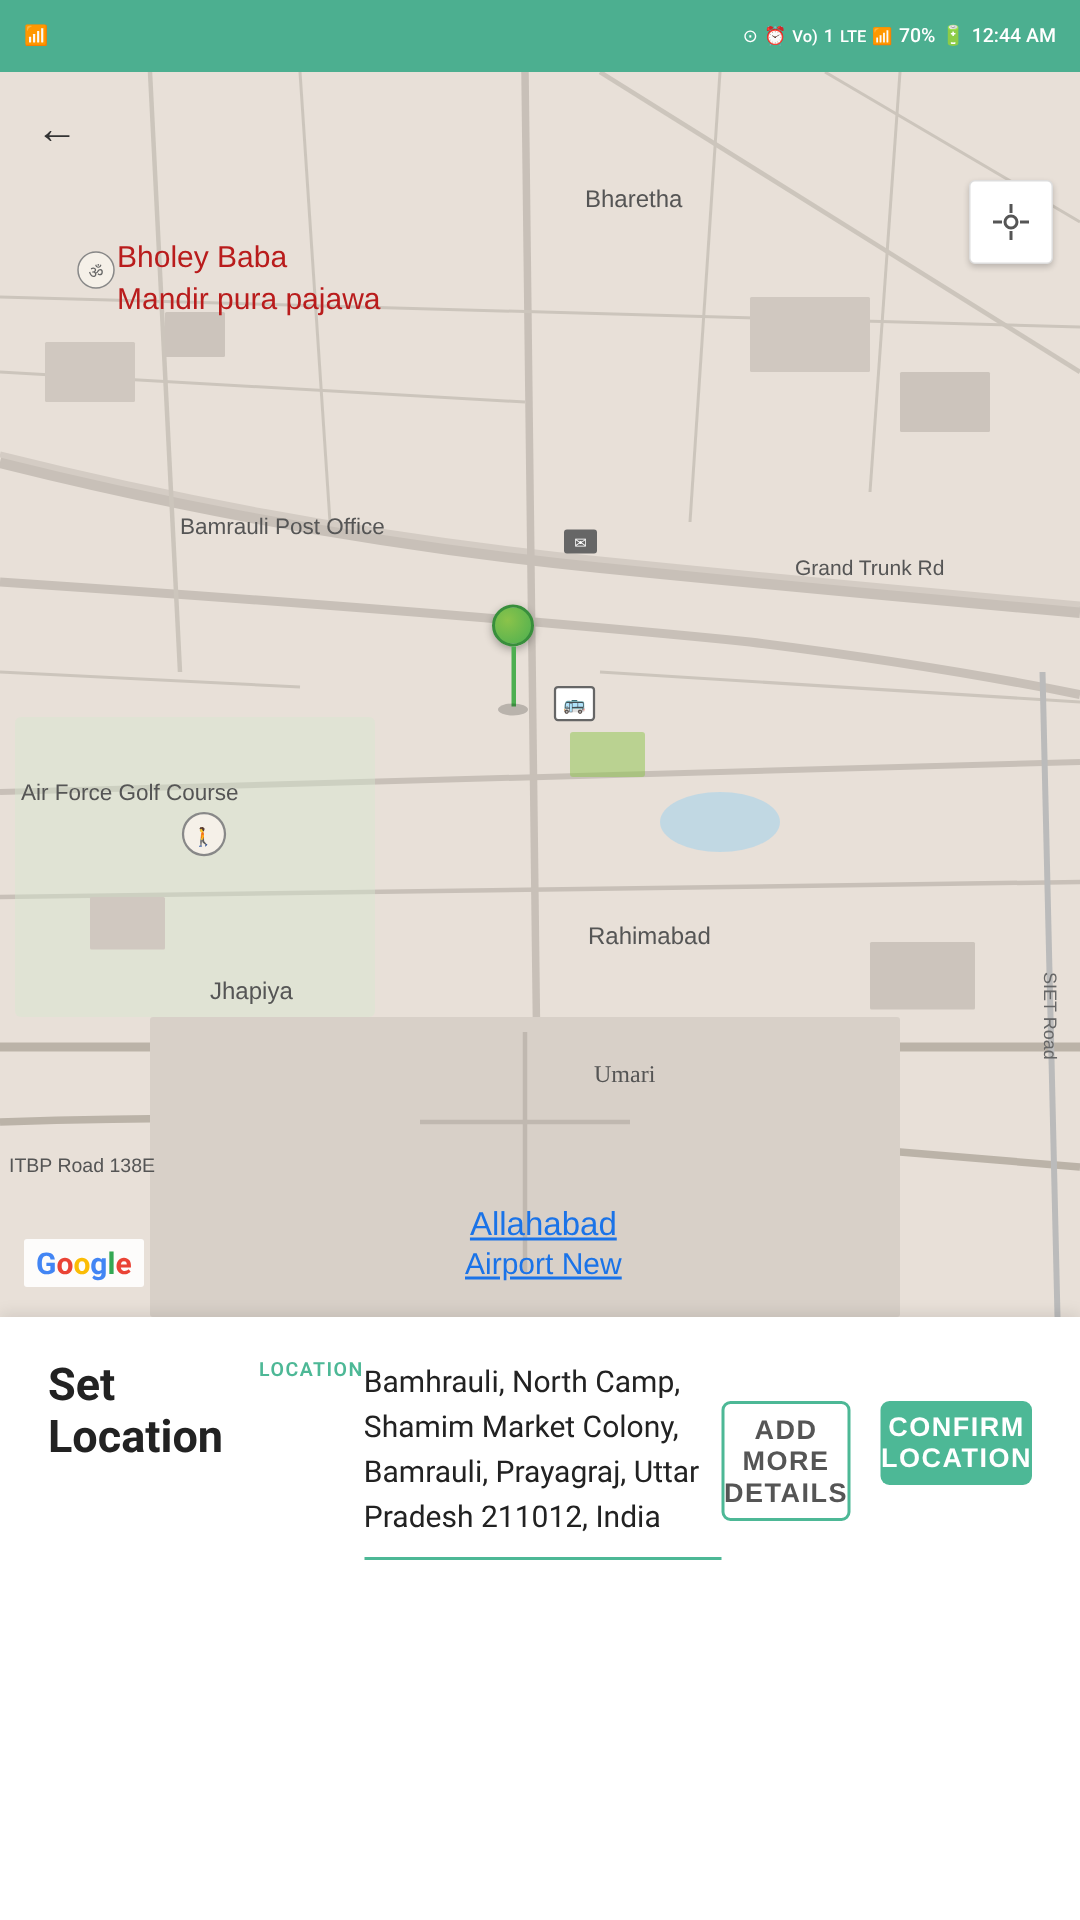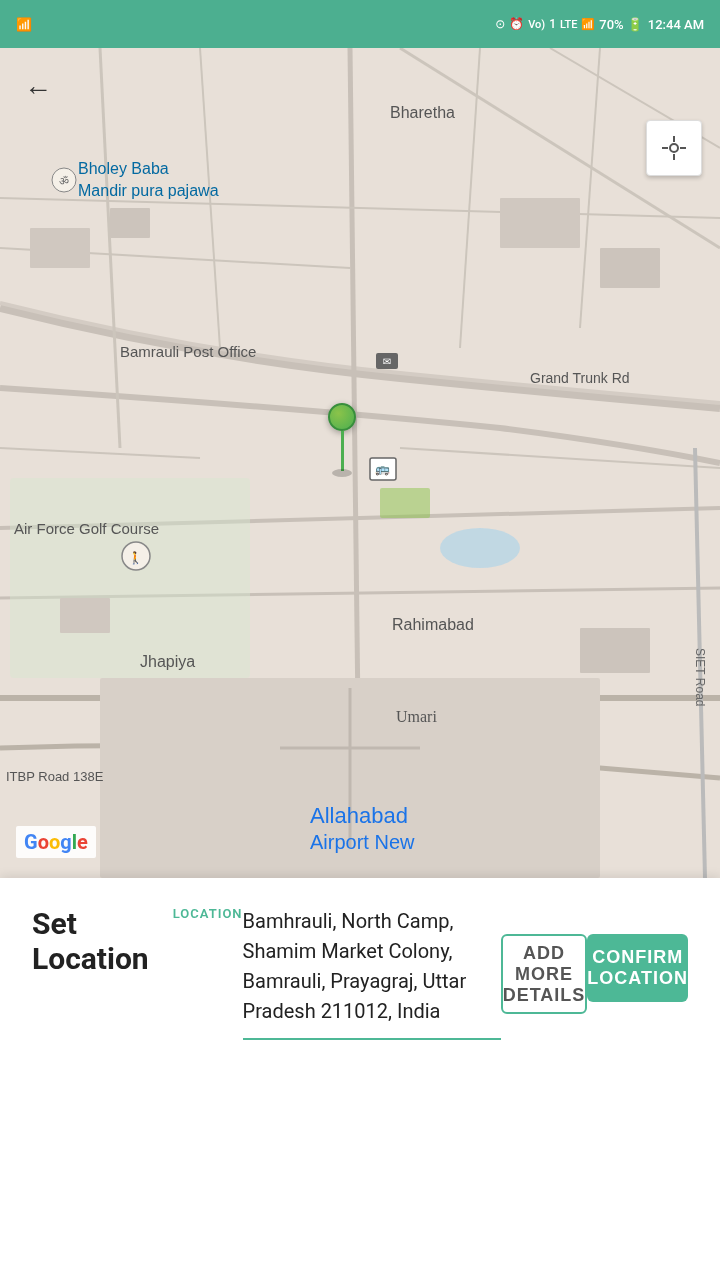--- a/index.html
+++ b/index.html
@@ -185,20 +185,21 @@
       font-size: 20px;
       color: #222;
       line-height: 1.5;
       border-bottom: 2px solid #4db896;
       padding-bottom: 12px;
       margin-bottom: auto;
     }
 
     .button-row {
       display: flex;
+      gap: 20px;
       margin-top: 28px;
     }
 
     .btn-add-details {
       flex: 1;
       height: 80px;
       border: 2px solid #4db896;
       background: white;
       color: #555;
       font-size: 18px;
@@ -206,21 +207,21 @@
       letter-spacing: 1px;
       border-radius: 6px;
       cursor: pointer;
       display: flex;
       align-items: center;
       justify-content: center;
     }
 
     .btn-confirm {
       flex: 1.4;
-      height: 68px;
+      height: 56px;
       background: #4db896;
       border: none;
       color: white;
       font-size: 18px;
       font-weight: 700;
       letter-spacing: 1px;
       border-radius: 6px;
       cursor: pointer;
       display: flex;
       align-items: center;
@@ -321,31 +322,31 @@
     <circle cx="64" cy="132" r="12" fill="#f5f0e8" stroke="#888" stroke-width="1"></circle>
     <text x="64" y="137" font-size="11" text-anchor="middle" fill="#666">ॐ</text>
 
     <rect x="376" y="305" width="22" height="16" fill="#666" rx="2"></rect>
     <text x="387" y="317" font-size="10" text-anchor="middle" fill="white">✉</text>
 
     <circle cx="136" cy="508" r="14" fill="#f5f0e8" stroke="#888" stroke-width="1.5"></circle>
     <text x="136" y="514" font-size="12" text-anchor="middle" fill="#666">🚶</text>
   </svg>
 
-  <div class="map-label map-label-medium" style="top:56px; left:390px;">Bharetha</div>
-  <div class="map-label" style="top:110px; left:78px; font-size:16px; color:#0369a1; line-height:1.4;">Bholey Baba<br>Mandir pura pajawa</div>
+  <div class="map-label map-label-medium" style="top:77px; left:390px;">Bharetha</div>
+  <div class="map-label" style="top:110px; left:78px; font-size:20px; color:#b91c1c; line-height:1.4;">Bholey Baba<br>Mandir pura pajawa</div>
   <div class="map-label" style="top:295px; left:120px; font-size:15px; color:#555;">Bamrauli Post Office</div>
   <div class="map-label" style="top:322px; left:530px; font-size:14px; color:#555;">Grand Trunk Rd</div>
   <div class="map-label" style="top:472px; left:14px; font-size:15px; color:#555;">Air Force Golf Course</div>
   <div class="map-label map-label-medium" style="top:568px; left:392px;">Rahimabad</div>
   <div class="map-label map-label-medium" style="top:605px; left:140px;">Jhapiya</div>
   <div class="map-label map-label-medium" style="top:660px; left:396px;font-family:Liberation Serif, serif;">Umari</div>
   <div class="map-label" style="top:700px; left:6px; font-size:13px; color:#555;margin-top:21px;">ITBP Road  138E</div>
   <div class="map-label" style="top:600px; left:693px; font-size:12px; color:#666; writing-mode:vertical-rl;">SIET Road</div>
-  <div class="map-label map-label-large" style="top:755px; left:310px; ">Allahabad<br><span style="font-size:20px;">Airport New</span></div>
+  <div class="map-label map-label-large" style="top:755px; left:310px; text-align:center;text-decoration:underline;">Allahabad<br><span style="font-size:20px;">Airport New</span></div>
 
   <button class="back-button">
     <span class="back-arrow">←</span>
   </button>
 
   <button class="gps-button">
     <svg width="28" height="28" viewBox="0 0 28 28">
       <circle cx="14" cy="14" r="4" fill="none" stroke="#555" stroke-width="2"></circle>
       <line x1="14" y1="2" x2="14" y2="8" stroke="#555" stroke-width="2"></line>
       <line x1="14" y1="20" x2="14" y2="26" stroke="#555" stroke-width="2"></line>

